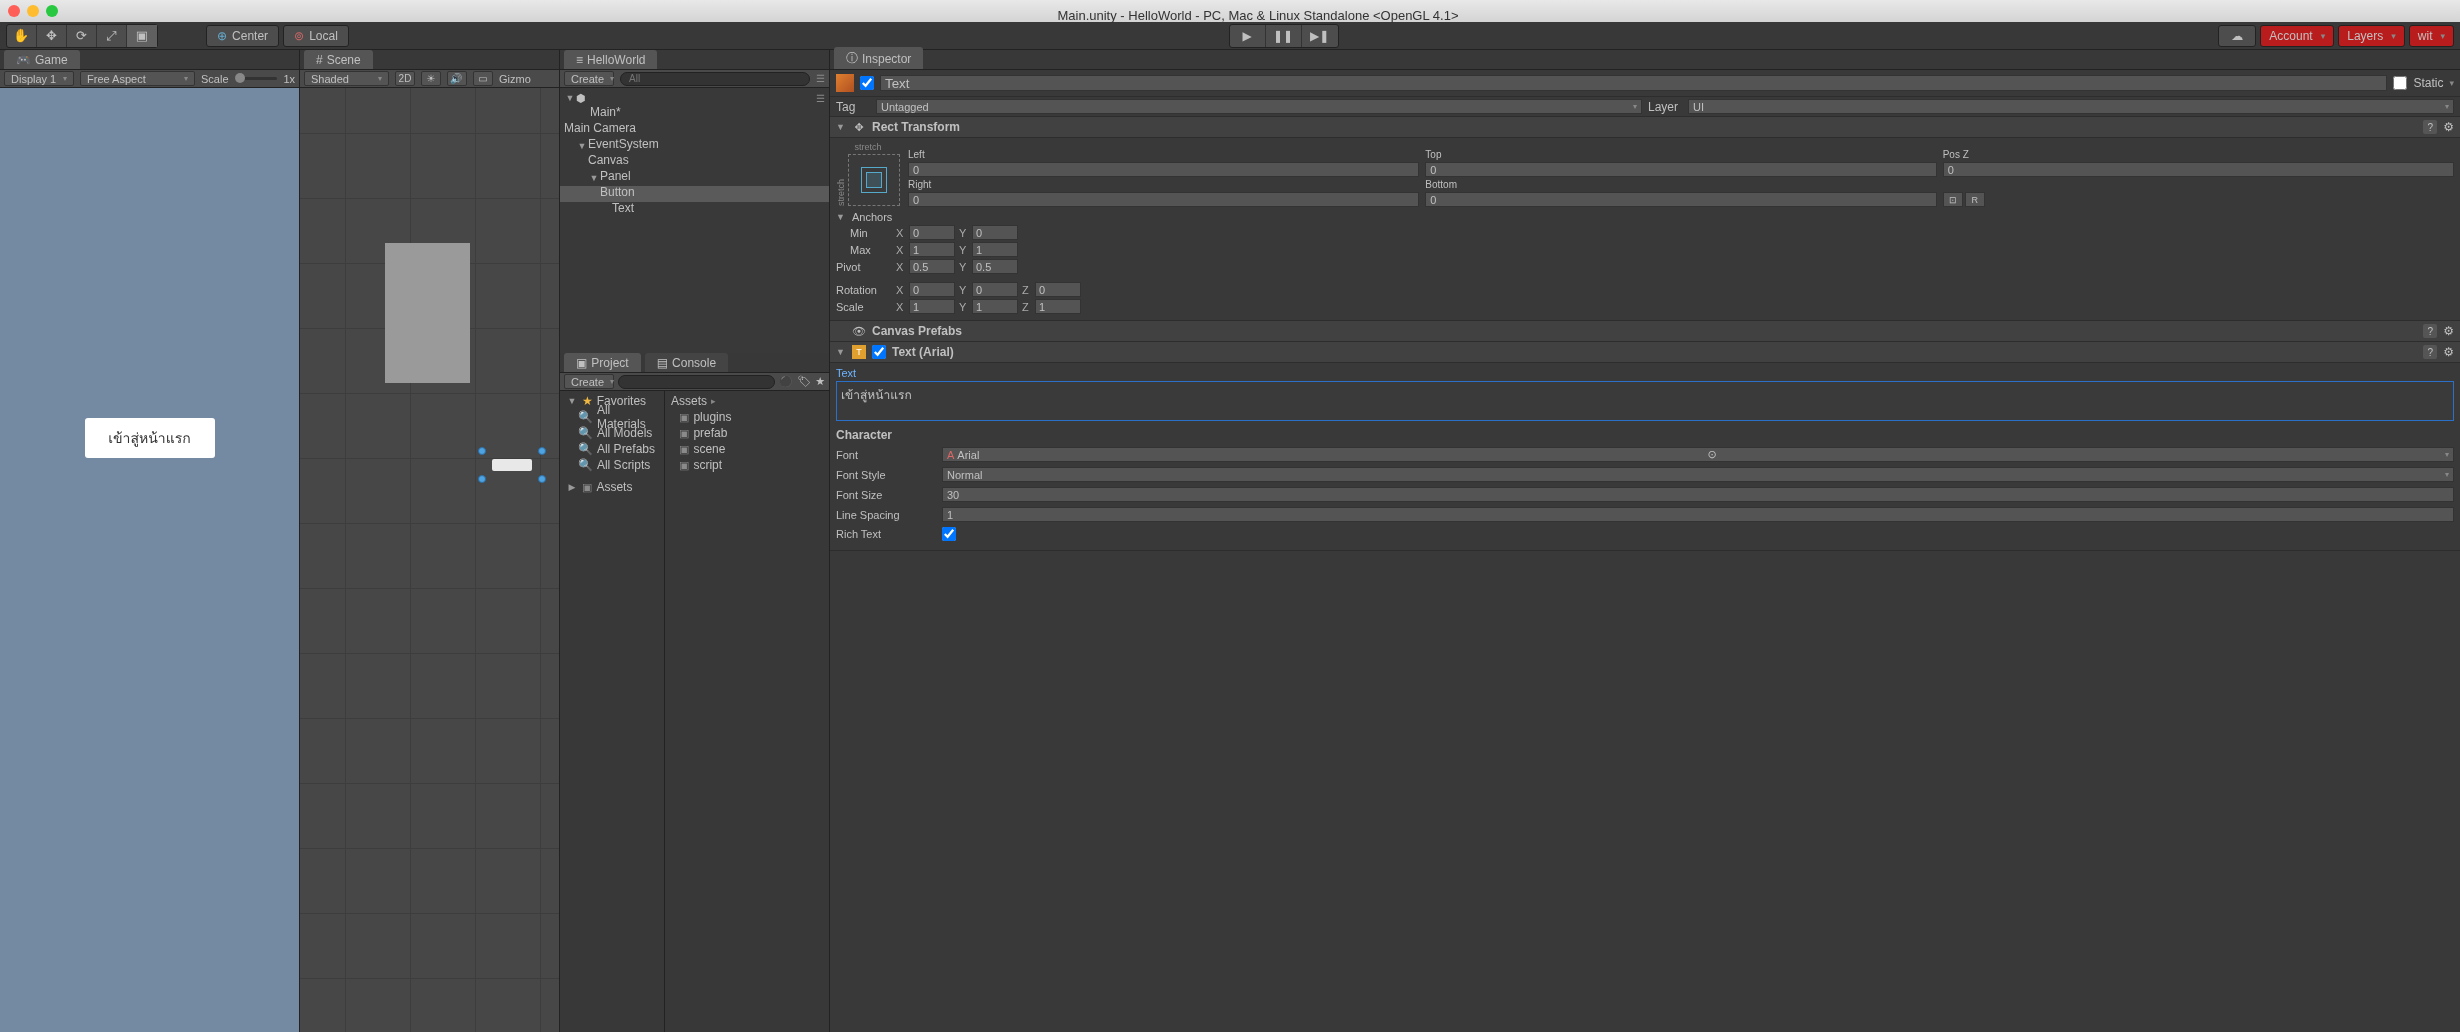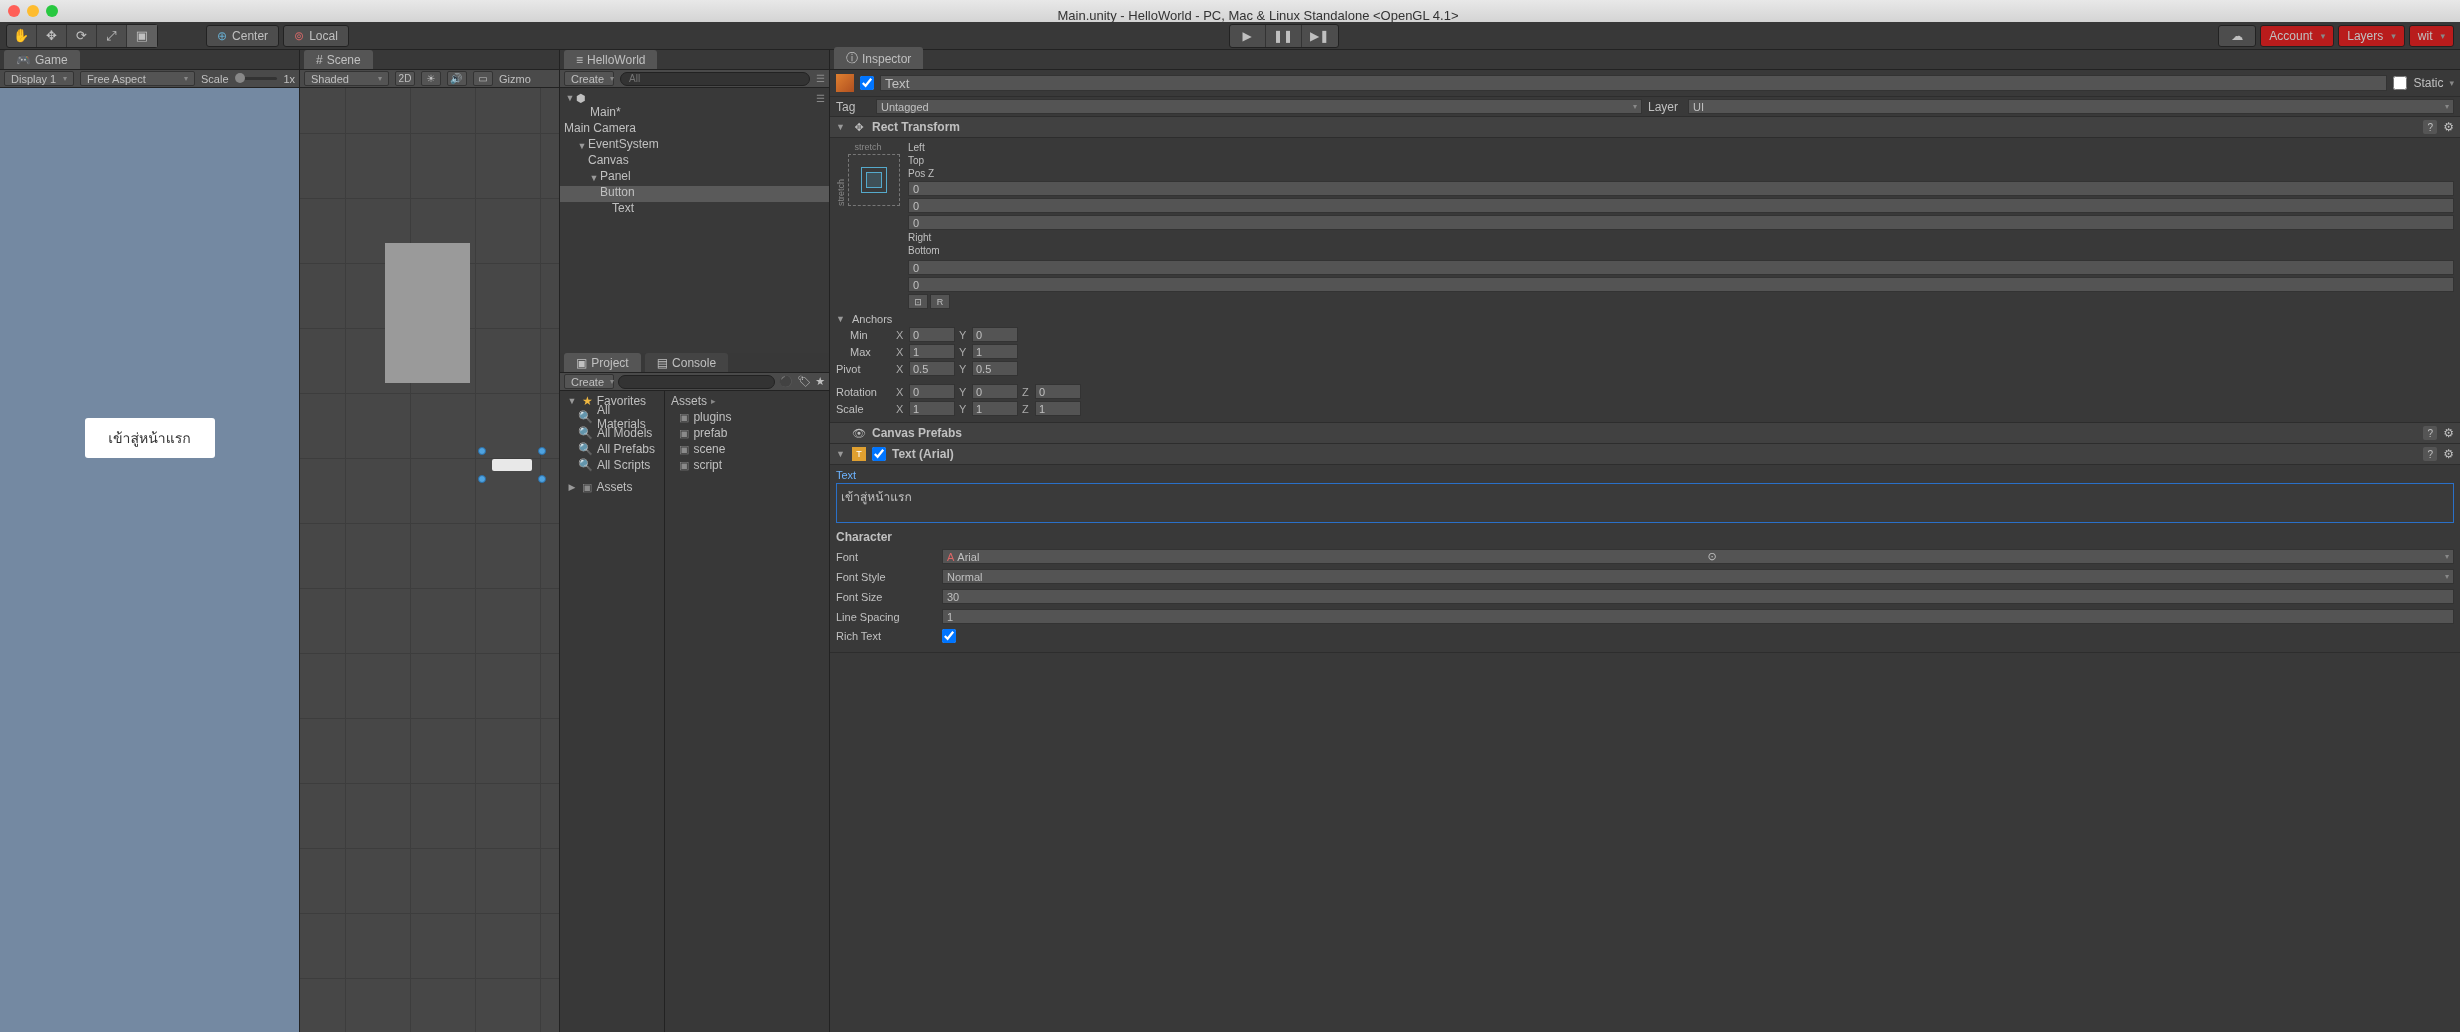--- a/index.html
+++ b/index.html
@@ -97,21 +97,21 @@
 .comp-icon { width:14px; height:14px; display:flex; align-items:center; justify-content:center; font-size:11px; }
 .comp-title { flex:1; font-weight:bold; color:#c0c0c0; }
 .comp-help { width:14px; height:14px; background:#555; border-radius:2px; font-size:10px; display:flex; align-items:center; justify-content:center; cursor:pointer; }
 .comp-gear { font-size:12px; cursor:pointer; }
 
 .comp-body { padding:4px 6px; border-bottom:1px solid #2d2d2d; }
 .rect-grid { display:flex; gap:8px; }
 .anchor-preset { width:52px; height:52px; background:#3a3a3a; border:1px dashed #777; position:relative; cursor:pointer; }
 .anchor-preset::before { content:""; position:absolute; inset:12px; border:1px solid #5ac; }
 .anchor-preset::after { content:""; position:absolute; left:50%; top:50%; width:14px; height:14px; transform:translate(-50%,-50%); background:#5ac3; border:1px solid #5ac; }
-.rect-fields { flex:1; display:grid; grid-template-columns:repeat(1,1fr); gap:2px 6px; font-size:10px; }
+.rect-fields { flex:1; display:grid; grid-template-columns:repeat(3,1fr); gap:2px 6px; font-size:10px;margin-top:7px; }
 .rect-fields .lbl { color:#c0c0c0; }
 .num-input { background:#545454; border:1px solid #333; height:15px; padding:0 4px; color:#c0c0c0; font-size:11px; width:100%; }
 
 .prop-row { display:flex; align-items:center; gap:6px; margin:2px 0; }
 .prop-row .plabel { width:80px; color:#c0c0c0; font-size:11px; }
 .xy-group { display:flex; gap:4px; flex:1; }
 .xy-item { display:flex; align-items:center; gap:3px; }
 .xy-item .ax { color:#aaa; font-size:11px; width:10px; }
 .xy-item input { background:#545454; border:1px solid #333; height:15px; padding:0 3px; color:#c0c0c0; font-size:11px; width:46px; }
 

